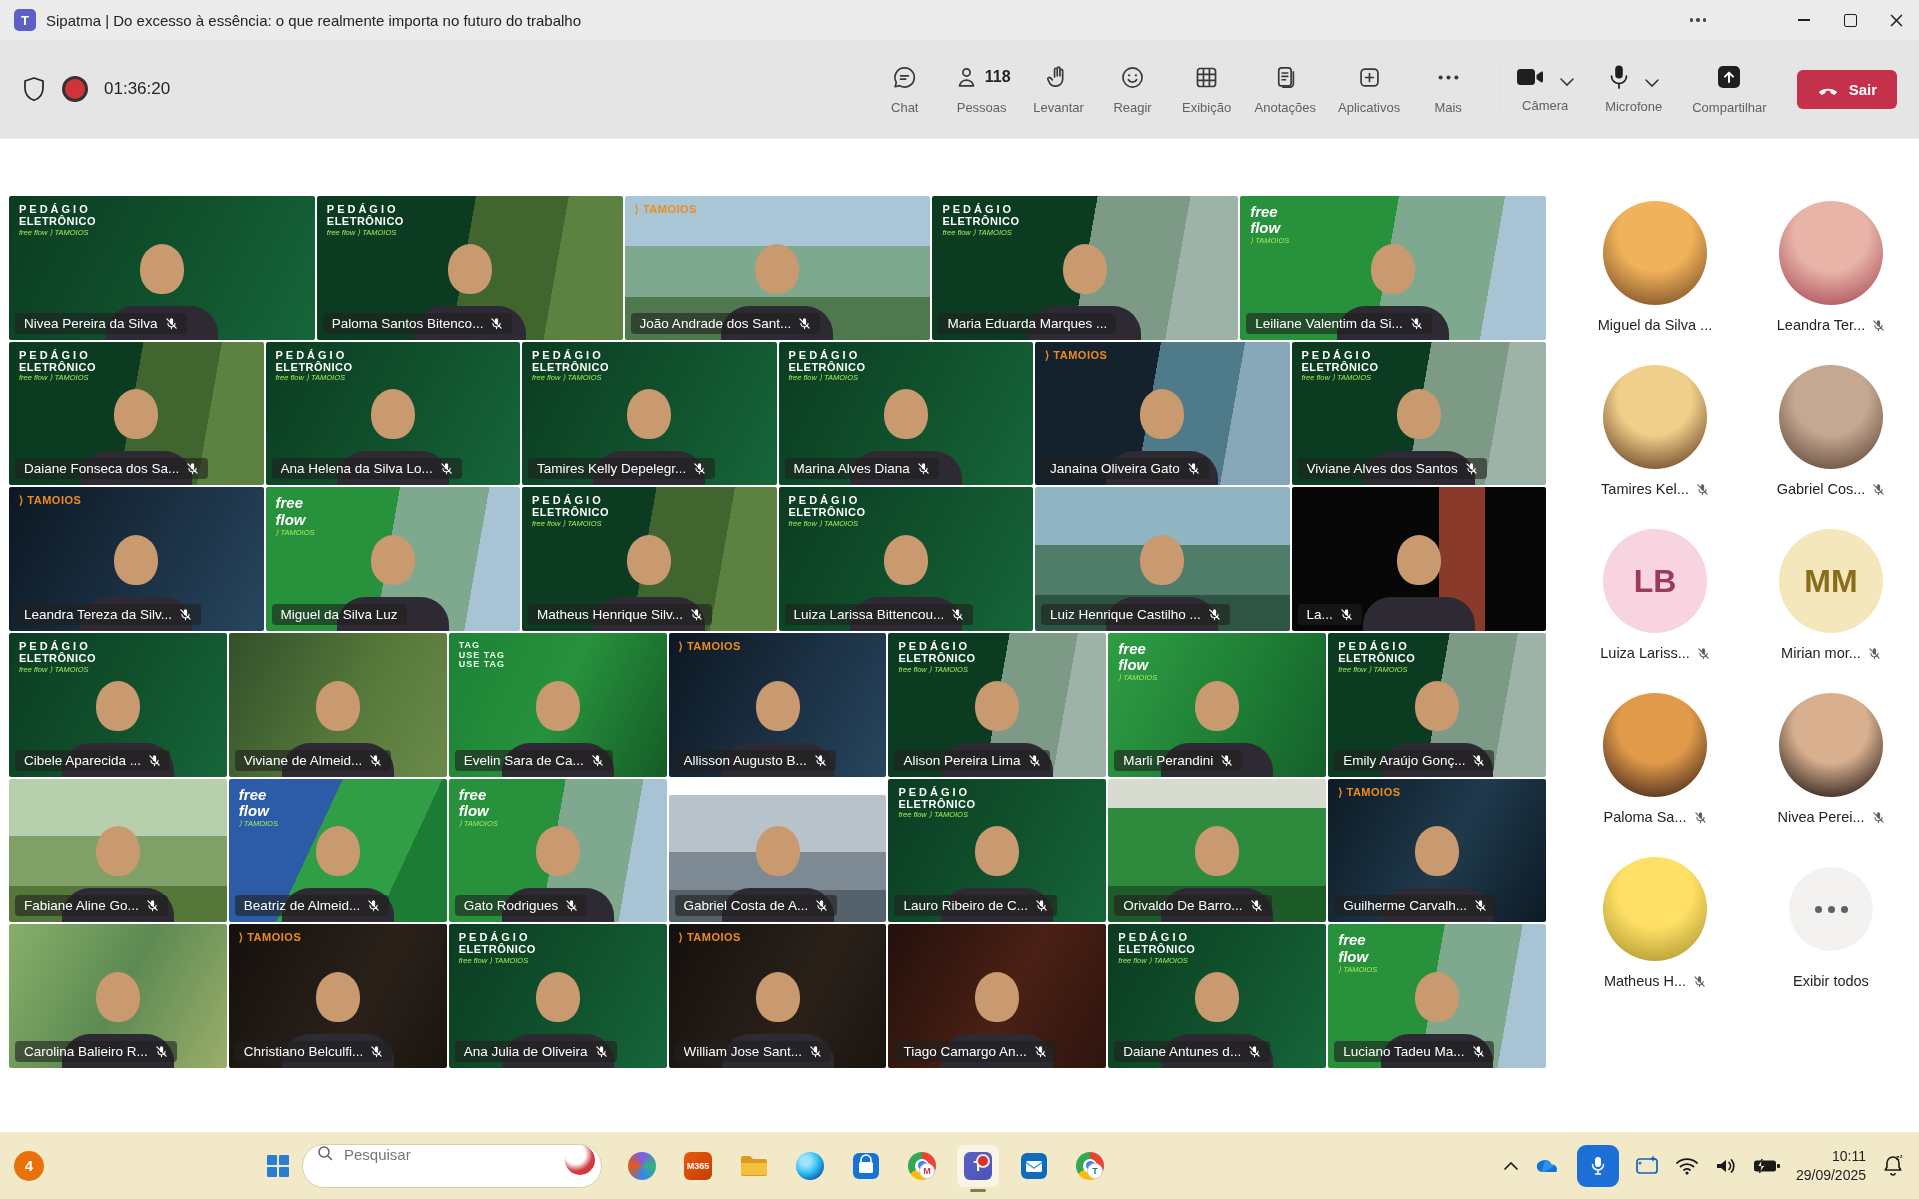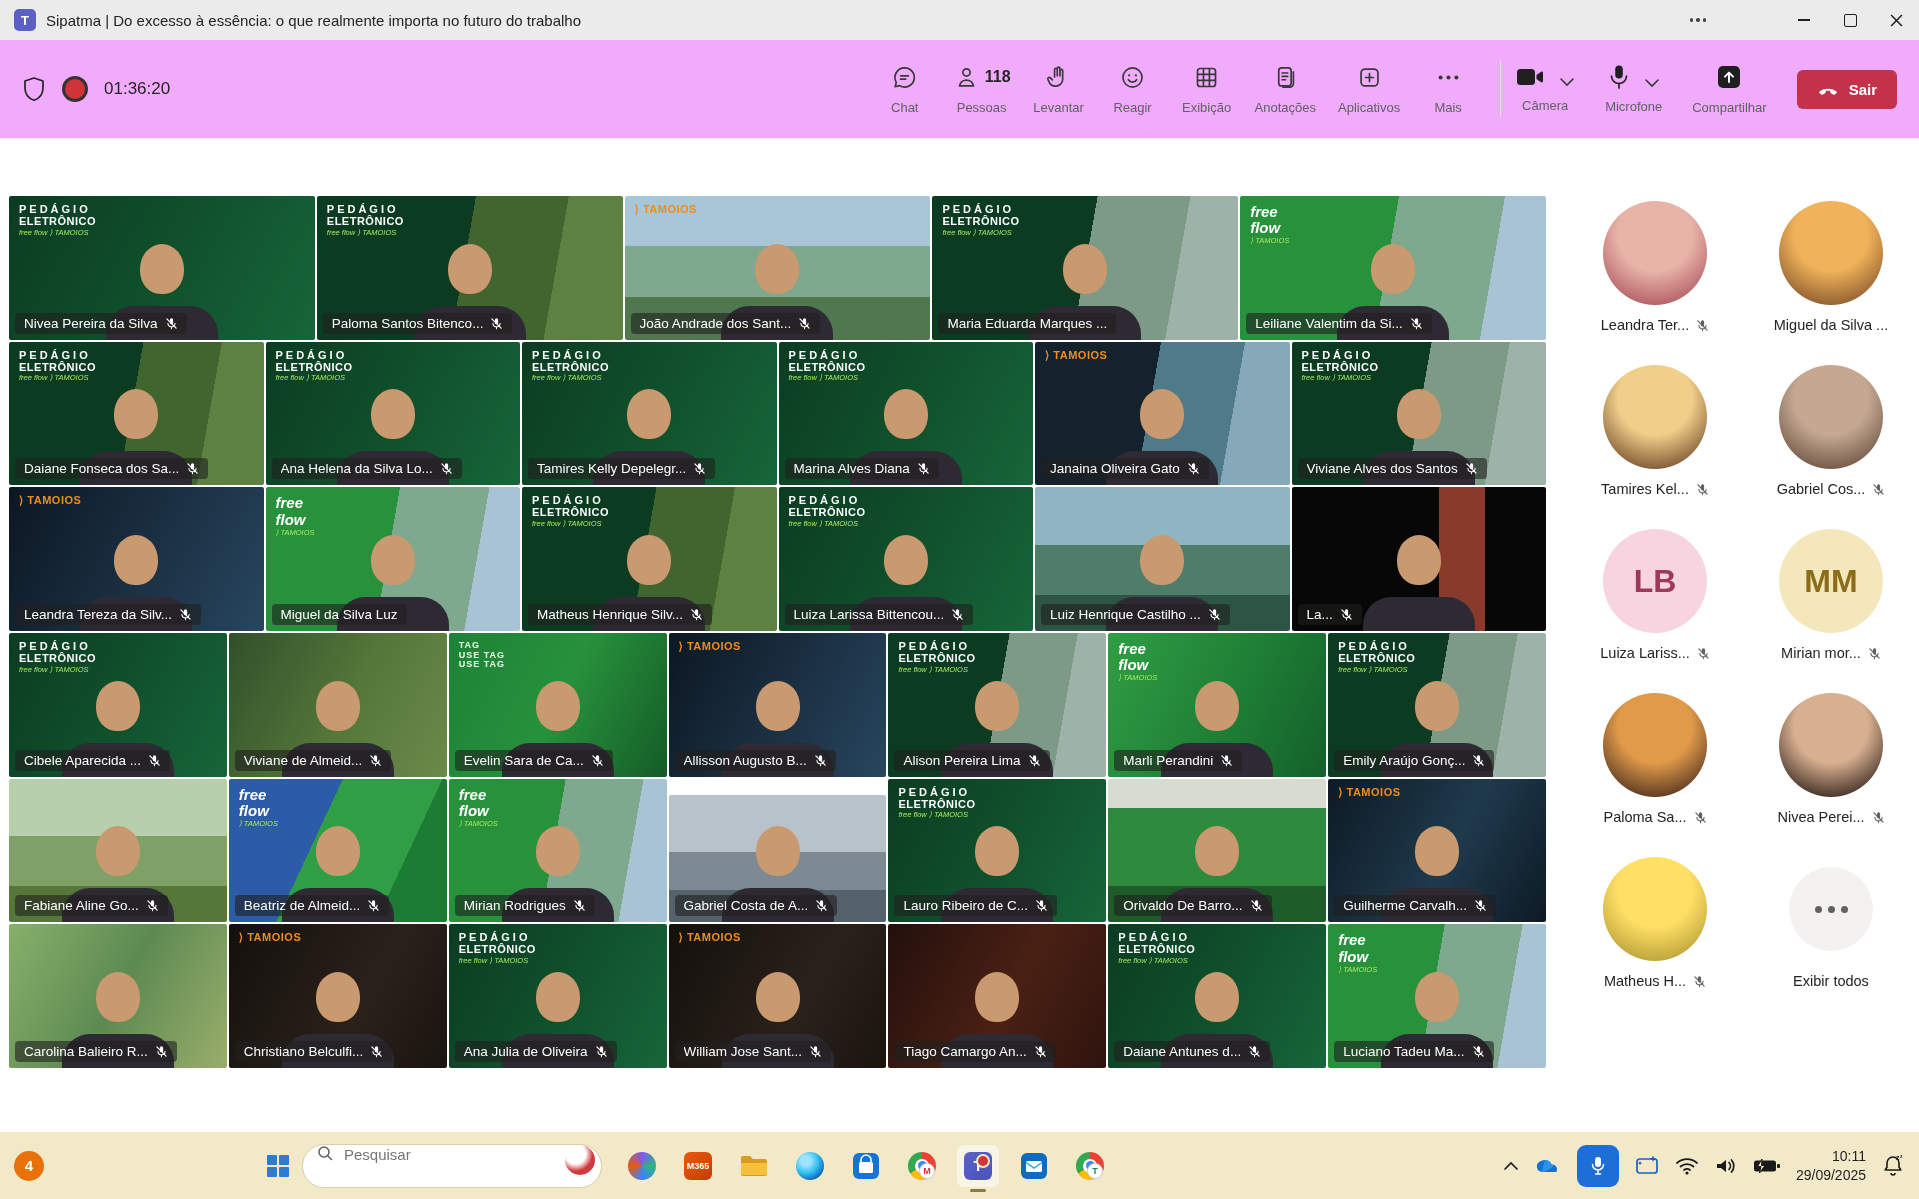--- a/index.html
+++ b/index.html
@@ -9,21 +9,21 @@
   .titlebar{height:40px;background:#ebebeb;display:flex;align-items:center;padding:0 0 0 14px;position:relative;}
   .titlebar .appico{width:22px;height:22px;border-radius:5px;background:#5b5fc7;display:flex;align-items:center;justify-content:center;color:#fff;font-weight:bold;font-size:13px;margin-right:10px;}
   .titlebar .ttl{font-size:15px;color:#242424;white-space:nowrap;}
   .wctl{position:absolute;right:0;top:0;height:40px;display:flex;align-items:center;}
   .wbtn{width:46px;height:40px;display:flex;align-items:center;justify-content:center;color:#1f1f1f;}
   .dots3{display:flex;gap:3px;margin-right:60px;}
   .dots3 i{width:3.5px;height:3.5px;border-radius:50%;background:#444;}
   .mini{width:12px;height:1.6px;background:#1f1f1f;}
   .maxi{width:11px;height:11px;border:1.6px solid #1f1f1f;border-radius:2px;}
   
-  .toolbar{height:98px;background:#f0abfc;display:flex;align-items:center;padding:0 22px;border-bottom:1px solid #f0f0f0;}
+  .toolbar{height:98px;background:#e5e5e5;display:flex;align-items:center;padding:0 22px;border-bottom:1px solid #f0f0f0;}
   .meet-left{display:flex;align-items:center;gap:16px;}
   .recdot{width:20px;height:20px;border-radius:50%;background:#d13438;border:3.5px solid #333;}
   .timer{font-size:17px;color:#242424;}
   .center{display:flex;gap:22px;margin-left:auto;}
   .tbtn{display:flex;flex-direction:column;align-items:center;gap:9px;min-width:52px;cursor:pointer;}
   .tbtn .lbl,.dev .lbl{font-size:13px;color:#616161;white-space:nowrap;}
   .icon-row{display:flex;align-items:center;gap:5px;}
   .pcount{font-size:16px;font-weight:bold;color:#242424;}
   .vdiv{width:1px;height:56px;background:#e0e0e0;margin:0 14px 0 26px;}
   .devices{display:flex;gap:30px;align-items:center;}
@@ -703,21 +703,21 @@
           </div>
         </div>
         <div class="tile bg-freeflow-road">
           <div class="logo">
             <div class="ff">free</div>
             <div class="ff">flow</div>
             <div class="l3">⟩ TAMOIOS</div>
           </div>
           <div class="person"></div>
           <div class="name-pill">
-            <span class="nm">Mirian Rodrigues</span>
+            <span class="nm">Gato Rodrigues</span>
             <svg width="13" height="13" viewBox="0 0 16 16" style="color:#fff;flex:none">
               <g fill="none" stroke="currentColor" stroke-width="1.3" stroke-linecap="round">
                 <rect x="6" y="1.6" width="4" height="7.4" rx="2" fill="currentColor" stroke="none"></rect>
                 <path d="M3.6 7.8a4.4 4.4 0 0 0 8.8 0"></path>
                 <path d="M8 12.2v2.3"></path>
                 <path d="M2.3 2.3l11.4 11.4" stroke-width="1.5"></path>
               </g>
             </svg>
           </div>
         </div>
@@ -902,38 +902,38 @@
                 <path d="M3.6 7.8a4.4 4.4 0 0 0 8.8 0"></path>
                 <path d="M8 12.2v2.3"></path>
                 <path d="M2.3 2.3l11.4 11.4" stroke-width="1.5"></path>
               </g>
             </svg>
           </div>
         </div>
       </div>
     </div>
   <div class="sidebar" id="sidebar">
+      <div class="pcell">
+        <div class="pava" style="background:radial-gradient(circle at 50% 32%, #f0b25a 0 42%, #8a5a2e 85%)"></div>
+        <div class="pname">
+          <span class="t">Miguel da Silva ...</span>
+        </div>
+      </div>
       <div class="pcell">
         <div class="pava" style="background:radial-gradient(circle at 50% 32%, #e8b4a8 0 42%, #b05a62 85%)"></div>
         <div class="pname">
           <span class="t">Leandra Ter...</span>
           <svg width="13" height="13" viewBox="0 0 16 16" style="color:#616161;flex:none">
             <g fill="none" stroke="currentColor" stroke-width="1.3" stroke-linecap="round">
               <rect x="6" y="1.6" width="4" height="7.4" rx="2" fill="currentColor" stroke="none"></rect>
               <path d="M3.6 7.8a4.4 4.4 0 0 0 8.8 0"></path>
               <path d="M8 12.2v2.3"></path>
               <path d="M2.3 2.3l11.4 11.4" stroke-width="1.5"></path>
             </g>
           </svg>
-        </div>
-      </div>
-      <div class="pcell">
-        <div class="pava" style="background:radial-gradient(circle at 50% 32%, #f0b25a 0 42%, #8a5a2e 85%)"></div>
-        <div class="pname">
-          <span class="t">Miguel da Silva ...</span>
         </div>
       </div>
       <div class="pcell">
         <div class="pava" style="background:radial-gradient(circle at 50% 32%, #f0cf8a 0 42%, #7a5230 85%)"></div>
         <div class="pname">
           <span class="t">Tamires Kel...</span>
           <svg width="13" height="13" viewBox="0 0 16 16" style="color:#616161;flex:none">
             <g fill="none" stroke="currentColor" stroke-width="1.3" stroke-linecap="round">
               <rect x="6" y="1.6" width="4" height="7.4" rx="2" fill="currentColor" stroke="none"></rect>
               <path d="M3.6 7.8a4.4 4.4 0 0 0 8.8 0"></path>

